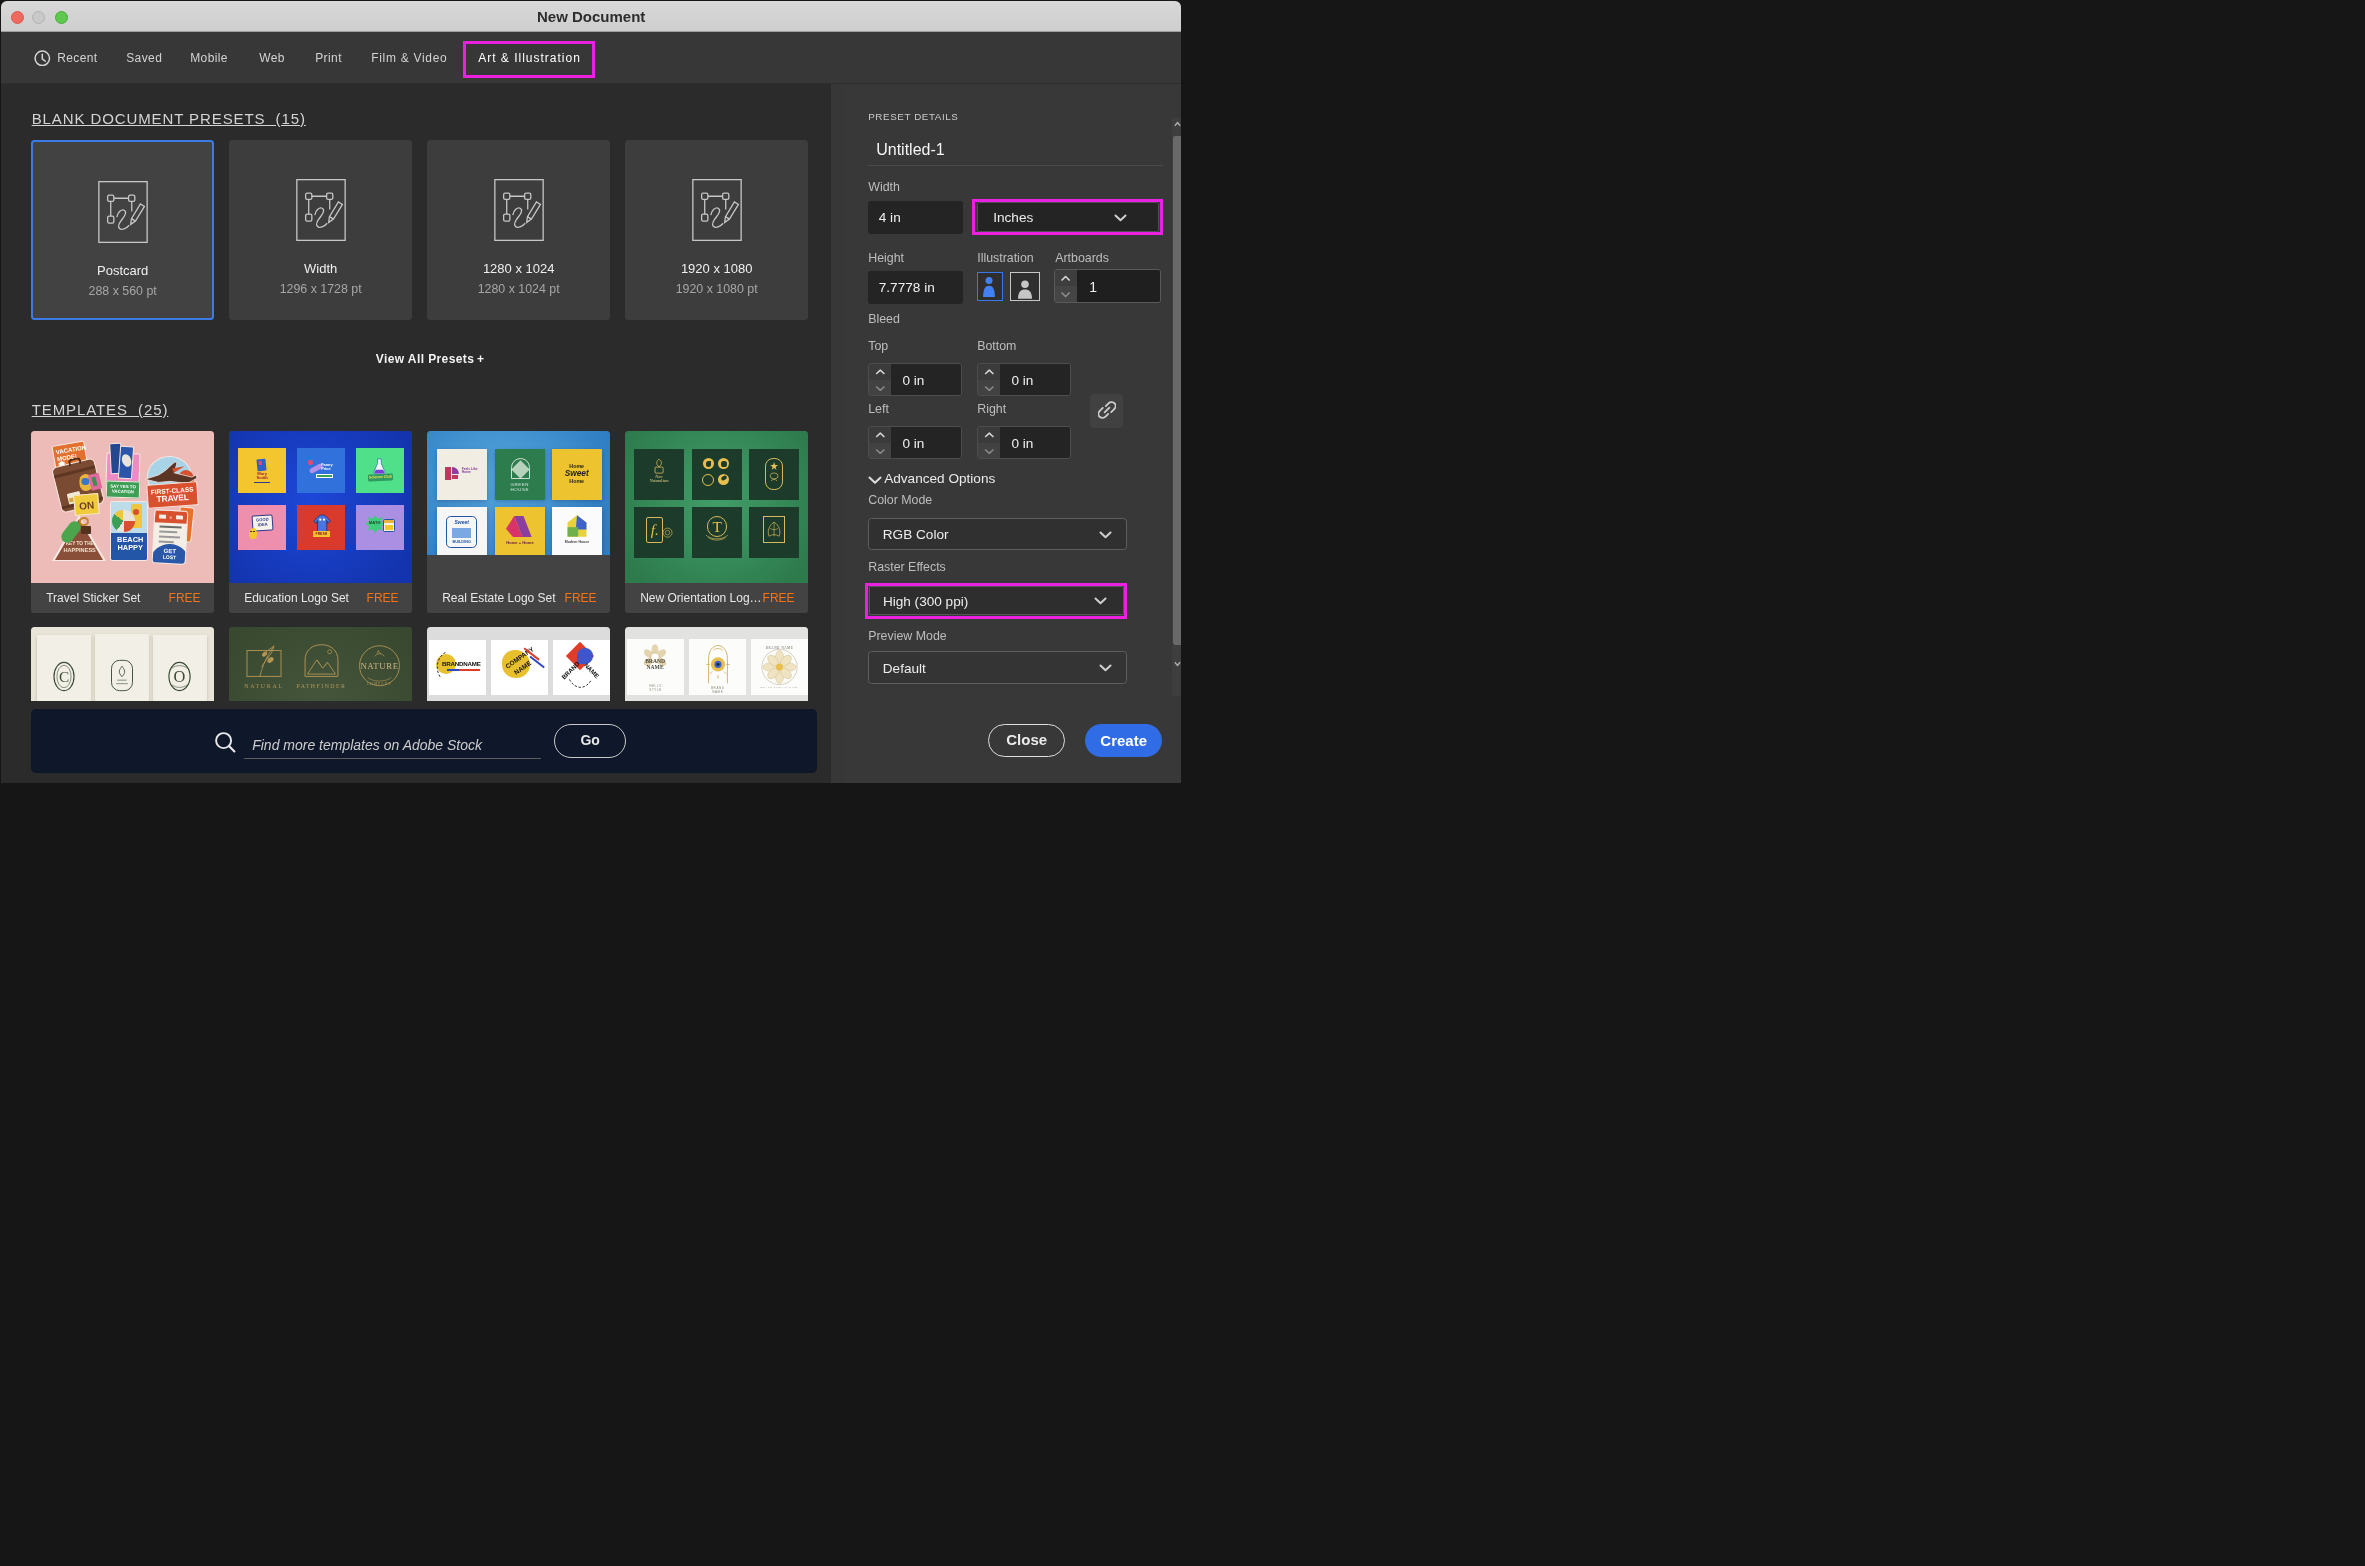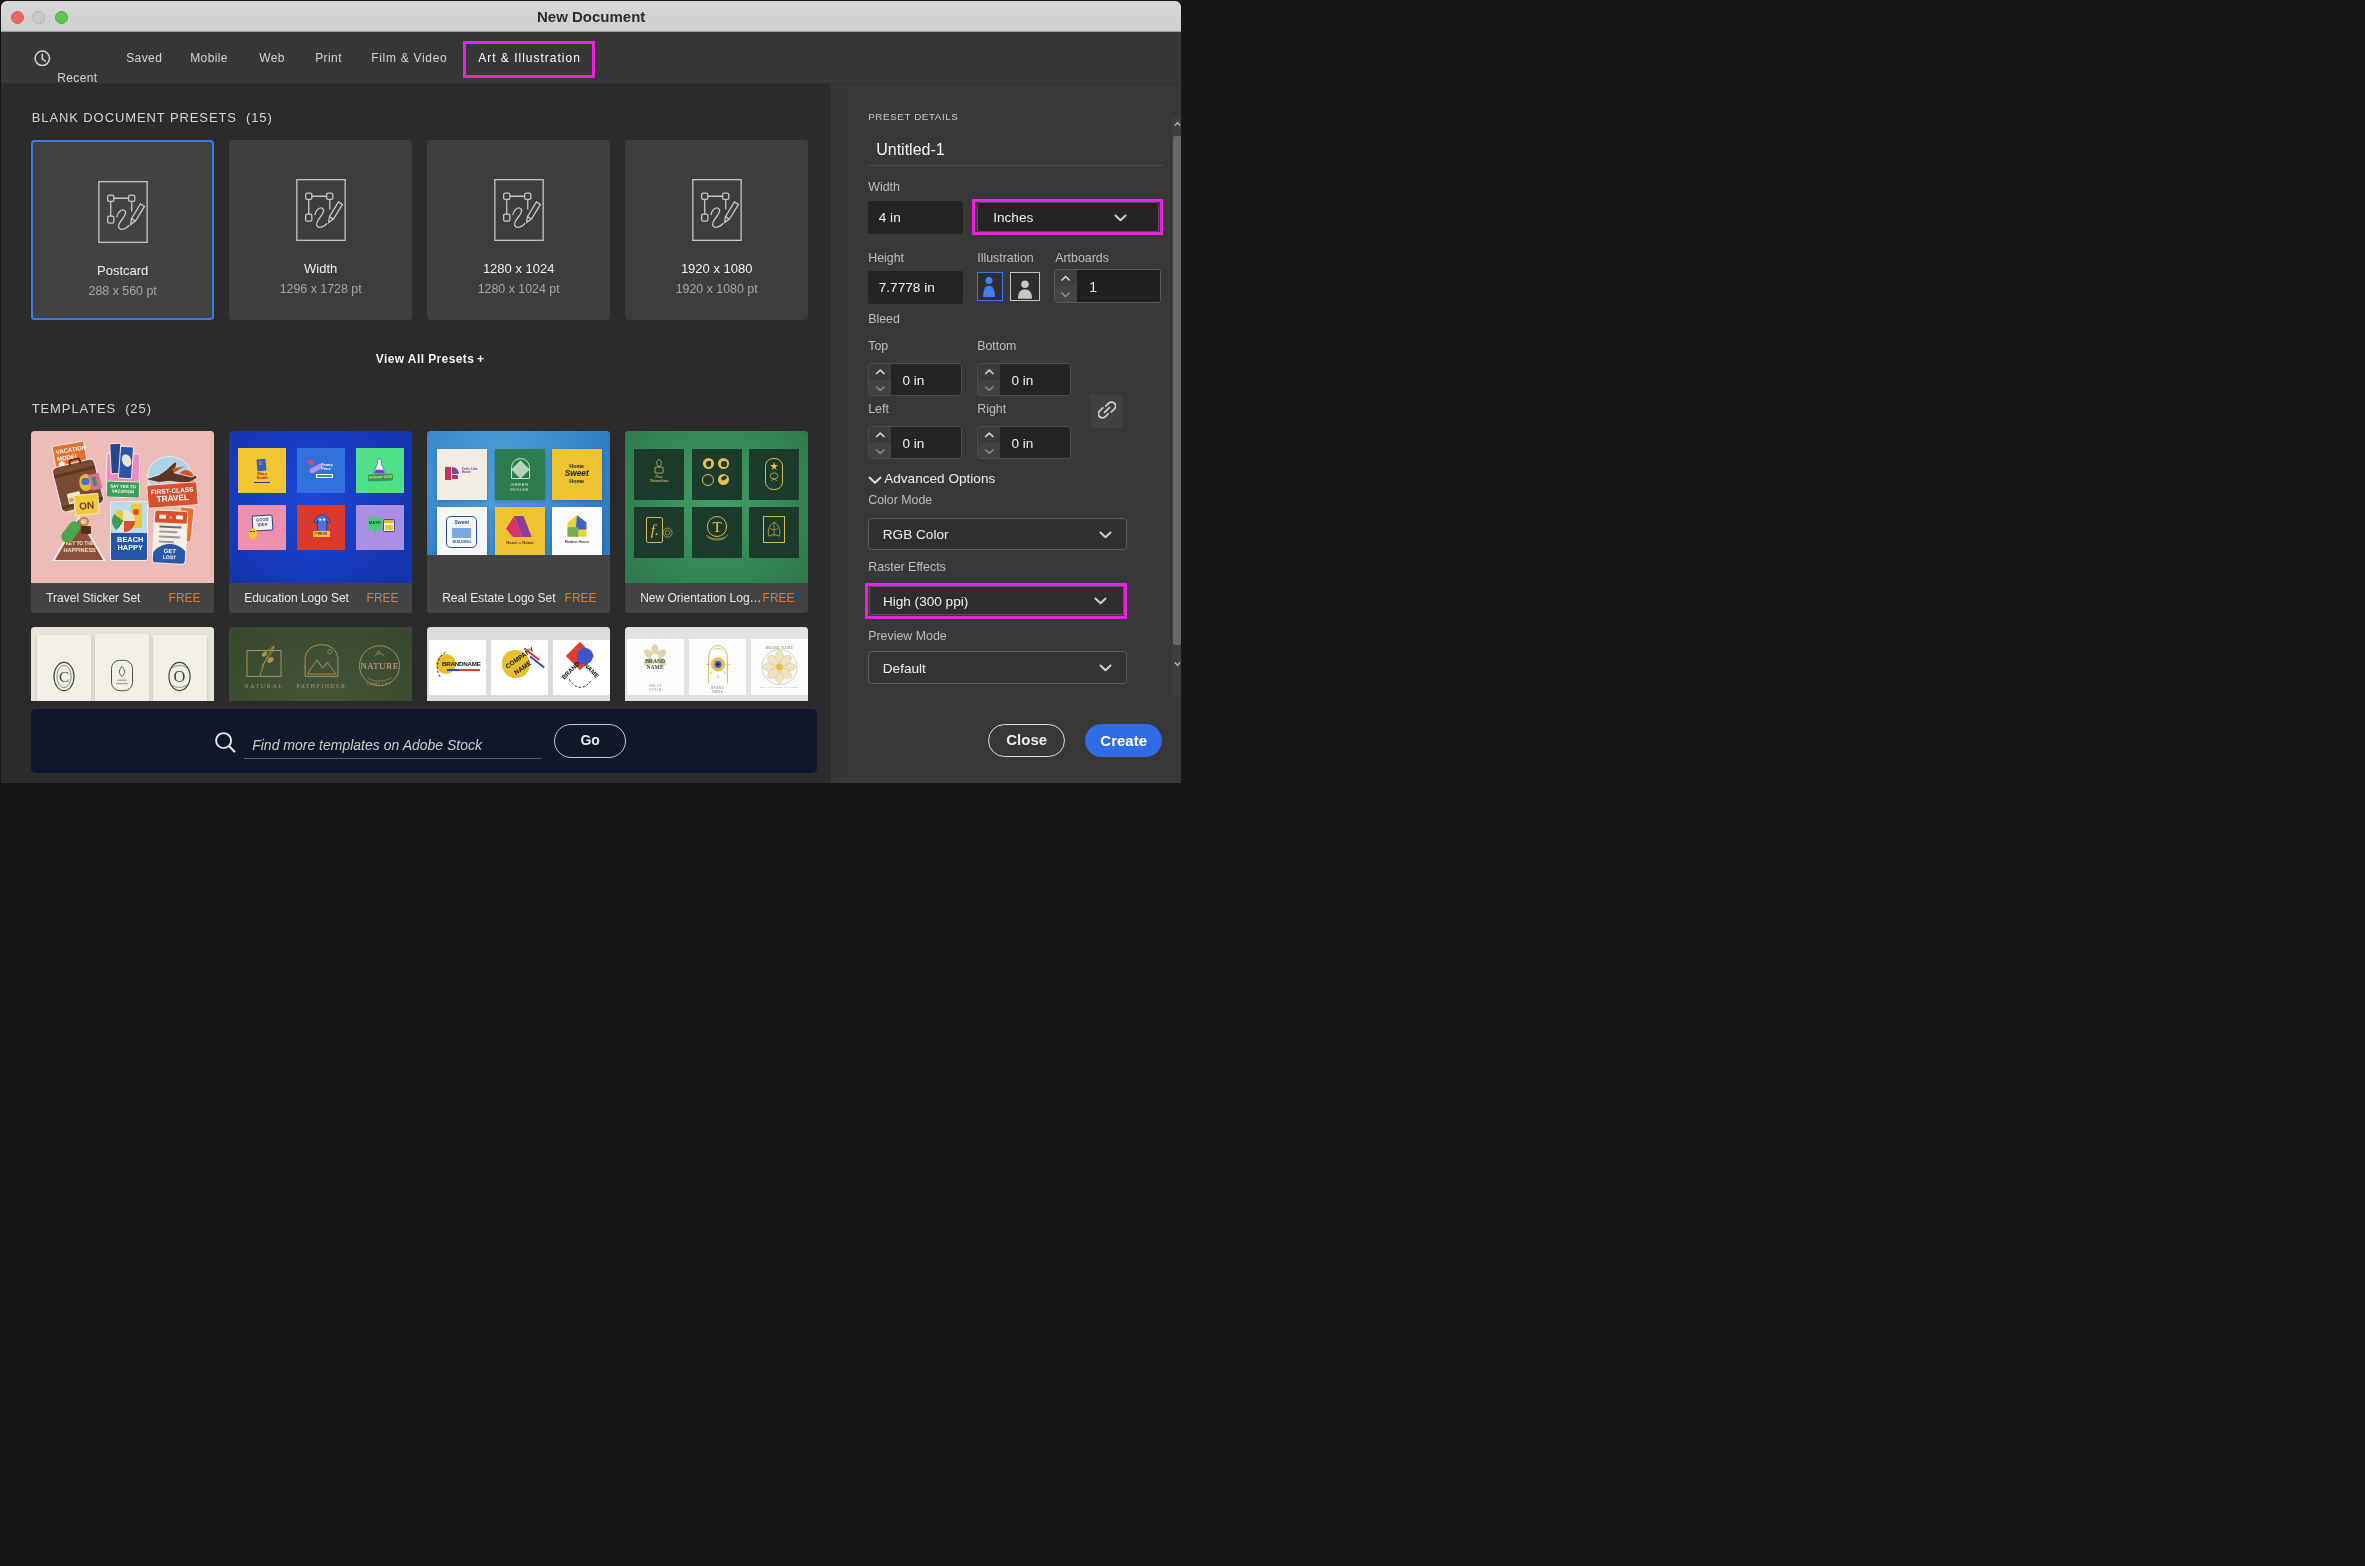--- a/index.html
+++ b/index.html
@@ -5,21 +5,21 @@
   * { margin:0; padding:0; box-sizing:border-box; }
   html,body { width:1183px; height:783px; background:#161616; font-family:"Liberation Sans", sans-serif; }
   .abs { position:absolute; }
   #win { position:absolute; left:1.2px; top:0.6px; width:1180px; height:782px; background:#373737; border-radius:6px 6px 0 0; overflow:hidden; }
   #titlebar { position:absolute; left:0; top:0; width:100%; height:31px; background:linear-gradient(#d8d8d8,#cecece); border-bottom:0.6px solid #9e9e9e; }
   .tl { position:absolute; top:10.3px; width:13px; height:13px; border-radius:50%; }
   #title { position:absolute; top:7px; left:0; width:100%; text-align:center; font-size:15px; font-weight:bold; color:#2d2d2d; }
   #tabbar { position:absolute; left:0; top:32px; width:100%; height:51px; background:#373737; }
   .tab { position:absolute; top:18px; font-size:12px; letter-spacing:0.4px; color:#d3d3d3; white-space:nowrap; }
   #content { position:absolute; left:0; top:83px; width:830px; height:700px; background:#2b2b2b; overflow:hidden; }
-  .sechead { position:absolute; font-size:13px; letter-spacing:0.9px; color:#d4d4d4; }
+  .sechead { position:absolute; font-size:15px; letter-spacing:0.9px; color:#d4d4d4;text-decoration:underline; }
   .pcard { position:absolute; top:56px; width:183px; height:180px; background:#3d3d3d; border-radius:3.5px; }
   .pname { position:absolute; left:0; width:100%; top:121px; text-align:center; font-size:13px; color:#efefef; }
   .psize { position:absolute; left:0; width:100%; top:142px; text-align:center; font-size:12.4px; color:#a6a6a6; }
   .picon { position:absolute; left:50%; transform:translateX(-50%); top:39px; }
   .tcard { position:absolute; width:183px; border-radius:3.5px; overflow:hidden; background:#434343; }
   .tcap { position:absolute; left:0; bottom:0; width:100%; height:30px; background:#434343; }
   .tname { position:absolute; left:15px; top:8.3px; font-size:12px; color:#e8e8e8; white-space:nowrap; }
   .tfree { position:absolute; right:13.6px; top:8.3px; font-size:12px; color:#f97316; }
   .tile { position:absolute; }
   #rpanel { position:absolute; left:844px; top:83px; width:337px; height:700px; background:#383838; }
@@ -59,21 +59,21 @@
     <div class="tl" style="left:31px; background:#c9c9c9; border:0.6px solid #b2b2b2;"></div>
     <div class="tl" style="left:54px; background:#5ec84f; border:0.6px solid #47ad3c;"></div>
     <div id="title">New Document</div>
   </div>
 
   <div id="tabbar">
     <svg class="abs" style="left:33px; top:17px;" width="16.6" height="16.6" viewBox="0 0 28 28">
       <circle cx="14" cy="14" r="12.2" fill="none" stroke="#d3d3d3" stroke-width="2.6"></circle>
       <path d="M14 7 L14 15 L19 19" fill="none" stroke="#d3d3d3" stroke-width="2.6" stroke-linecap="round" stroke-linejoin="round"></path>
     </svg>
-    <div class="tab" style="left:56px;margin-top:20px;">Recent</div>
+    <div class="tab" style="left:56px;">Recent</div>
     <div class="tab" style="left:125px;">Saved</div>
     <div class="tab" style="left:189px;">Mobile</div>
     <div class="tab" style="left:258px;">Web</div>
     <div class="tab" style="left:314px;">Print</div>
     <div class="tab" style="left:370px; letter-spacing:0.7px;">Film &amp; Video</div>
     <div class="tab" style="left:477px; color:#ffffff; letter-spacing:1px;">Art &amp; Illustration</div>
     <div class="abs" style="left:462px; top:8.3px; width:132px; height:37px; border:3.3px solid #ec20e0;"></div>
     <div class="abs" style="left:477px; top:50px; width:103px; height:2.1px; background:#f2f2f2; border-radius:1.2px;"></div>
   </div>
   <div class="abs" style="left:0; top:82px; width:1180px; height:0.6px; background:#2f2f2f;"></div>

